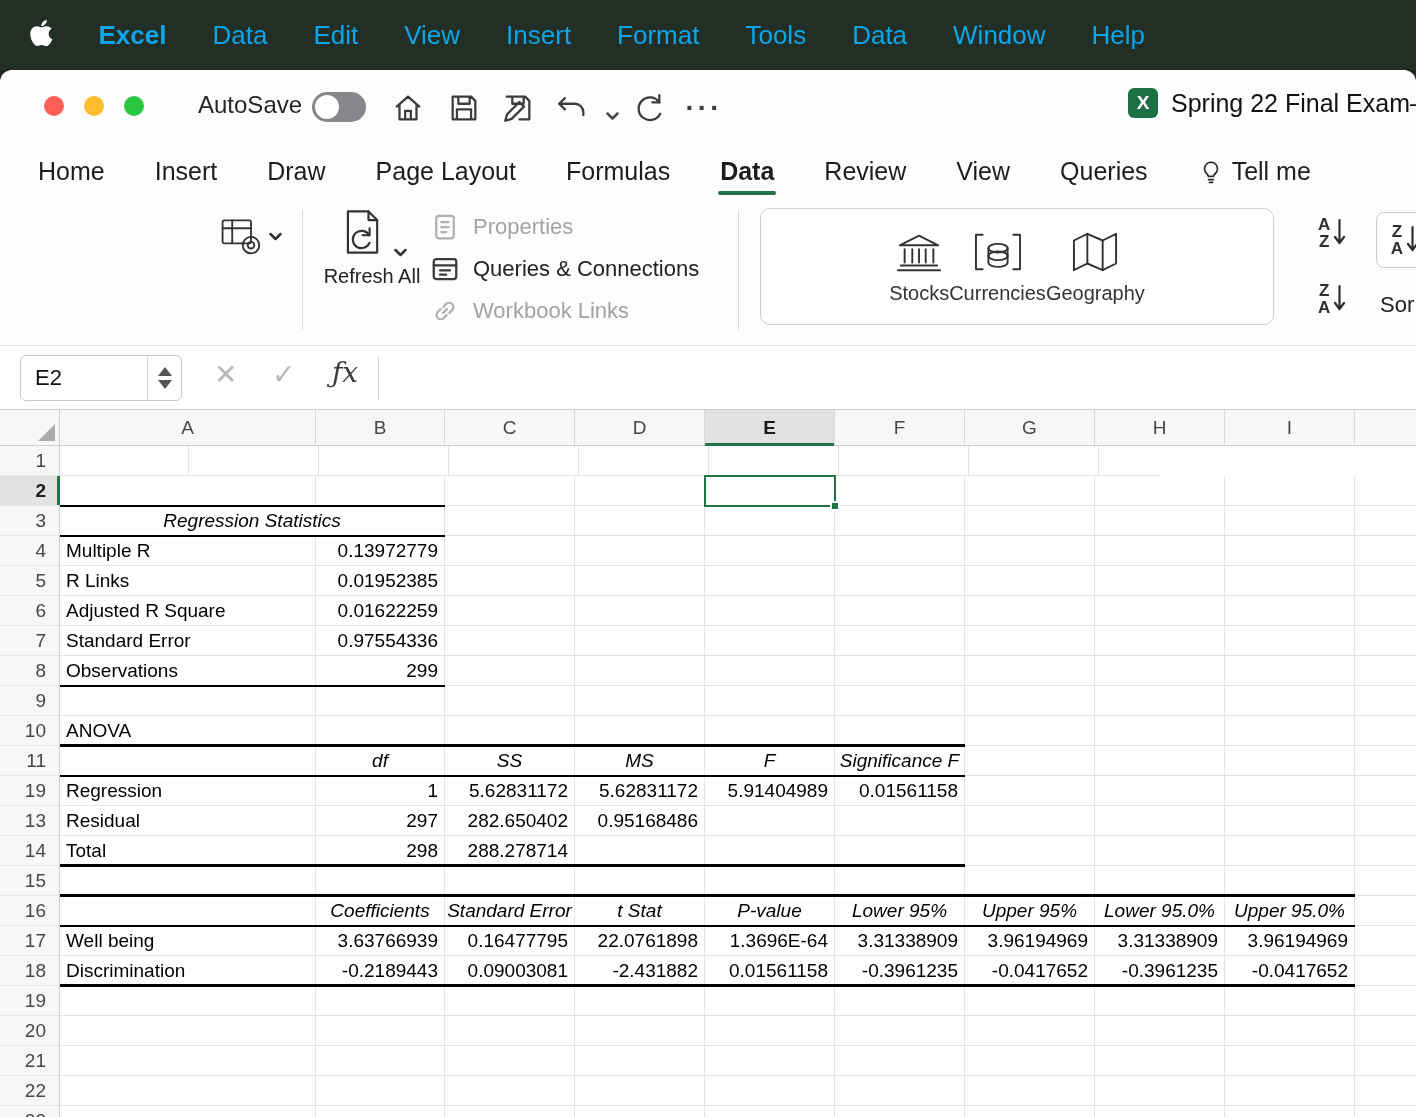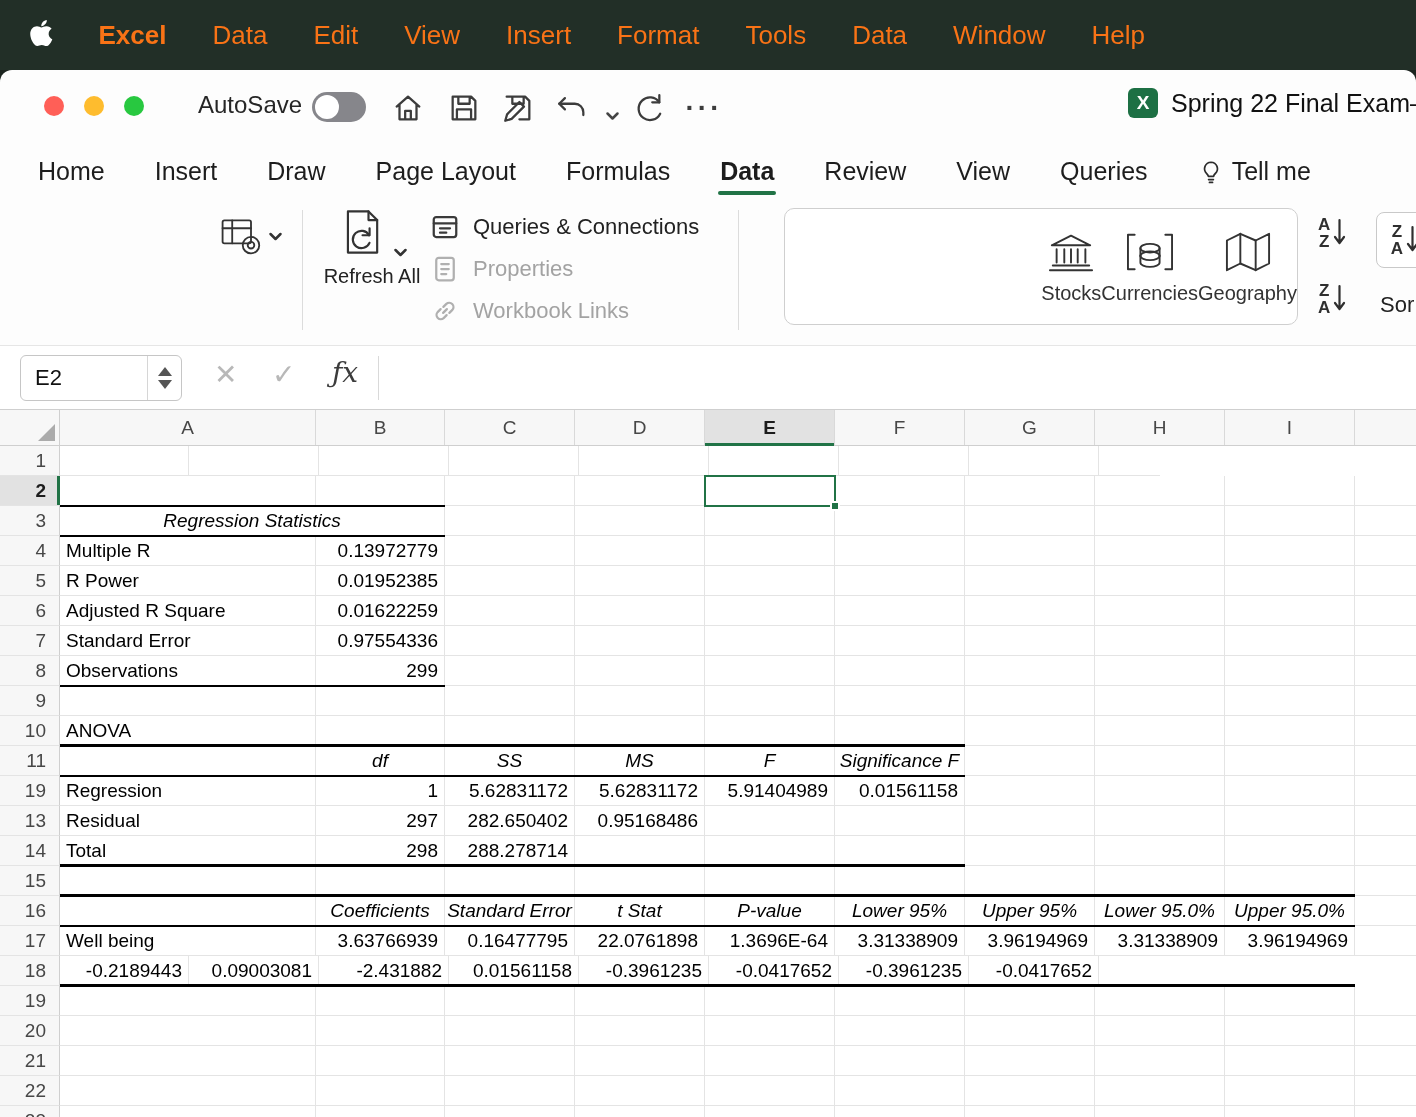--- a/index.html
+++ b/index.html
@@ -4,21 +4,21 @@
 <style>
   html,body{margin:0;padding:0;width:1416px;height:1117px;overflow:hidden;background:#1c241f;
     font-family:"Liberation Sans","DejaVu Sans",sans-serif;-webkit-font-smoothing:antialiased;}
   *{box-sizing:border-box;}
 
   
   .menubar{position:absolute;top:0;left:0;width:1416px;height:70px;background:#222f27;
     display:flex;align-items:center;gap:46px;padding-left:30px;z-index:20;}
   .apple-wrap{display:flex;align-items:center;}
   .apple-wrap svg{height:30px;width:auto;fill:#fff;}
-  .mi{color:#f97316;font-size:26px;font-weight:500;white-space:nowrap;cursor:default;}
+  .mi{color:#0ea5e9;font-size:26px;font-weight:500;white-space:nowrap;cursor:default;}
   .mi.app{font-weight:700;}
 
   
   .window{position:absolute;top:70px;left:0;width:1416px;height:1047px;background:#fdfdfd;
     border-radius:12px 12px 0 0;overflow:hidden;}
 
   
   .qatrow{position:absolute;top:0;left:0;width:100%;height:75px;}
   .tl{position:absolute;top:26px;width:20px;height:20px;border-radius:50%;}
   .tl.red{left:44px;background:#ff5f57;}
@@ -52,21 +52,21 @@
   .bigbtn svg.big{width:52px;height:52px;stroke:#333;fill:none;stroke-width:2;stroke-linecap:round;stroke-linejoin:round;}
   .biglabel{margin-top:6px;font-size:20px;line-height:25px;color:#222;text-align:center;}
   .smallbtn{position:absolute;display:flex;align-items:center;gap:6px;}
   .smallbtn svg.med{width:44px;height:44px;stroke:#333;fill:none;stroke-width:2;stroke-linecap:round;stroke-linejoin:round;}
   .qstack{position:absolute;left:430px;top:14px;display:flex;flex-direction:column;gap:12px;}
   .qitem{display:flex;align-items:center;gap:13px;font-size:22px;color:#222;}
   .qitem svg{width:30px;height:30px;stroke:#3a3a3a;fill:none;stroke-width:1.8;stroke-linecap:round;stroke-linejoin:round;}
   .qitem.disabled{color:#a3a3a3;}
   .qitem.disabled svg{stroke:#b0b0b0;}
   .databox{position:absolute;left:760px;top:10px;width:514px;height:117px;border:1.5px solid #cfcfcf;
-    border-radius:10px;background:#fff;display:flex;align-items:center;justify-content:flex-end;margin-left:24px;}
+    border-radius:10px;background:#fff;display:flex;align-items:center;justify-content:center;}
   .dtype{display:flex;flex-direction:column;align-items:center;gap:7px;}
   .dtype svg{width:54px;height:46px;stroke:#333;fill:none;stroke-width:2;stroke-linecap:round;stroke-linejoin:round;}
   .dtype .dlabel{font-size:20px;color:#333;}
   .g-sort{position:absolute;left:1306px;top:14px;width:140px;height:125px;}
   .sortglyph{display:flex;align-items:center;gap:3px;}
   .sletters{font-size:17px;line-height:17px;font-weight:700;color:#2f2f2f;text-align:center;}
   .sarrow{width:13px;height:34px;stroke:#2f2f2f;fill:none;stroke-width:2.2;stroke-linecap:round;stroke-linejoin:round;}
   .saz{position:absolute;left:12px;top:4px;}
   .sbox{position:absolute;left:70px;top:0;width:58px;height:56px;border:1.5px solid #c9c9c9;border-radius:8px;
     display:flex;align-items:center;justify-content:center;background:#fff;}
@@ -233,33 +233,33 @@
             <path d="M31 20.5v6.5h-6.5"></path>
           </svg>
           <svg class="big" style="width:15px;height:11px" viewBox="0 0 12 8">
             <path d="M2 2l4 4 4-4"></path>
           </svg>
         </span>
       <span class="biglabel">Refresh All</span>
     </div>
 
     <div class="qstack">
+      <div class="qitem disabled">
+        <svg viewBox="0 0 24 24">
+            <rect x="5" y="3" width="14" height="18" rx="2"></rect>
+            <path d="M9 8h6M9 12h6M9 16h4"></path>
+          </svg>
+        <span>Properties</span>
+      </div>
       <div class="qitem">
         <svg viewBox="0 0 24 24">
             <rect x="3" y="4" width="18" height="16" rx="2"></rect>
             <path d="M3 9h18M8 13h8M8 16.5h5"></path>
           </svg>
         <span>Queries &amp; Connections</span>
-      </div>
-      <div class="qitem disabled">
-        <svg viewBox="0 0 24 24">
-            <rect x="5" y="3" width="14" height="18" rx="2"></rect>
-            <path d="M9 8h6M9 12h6M9 16h4"></path>
-          </svg>
-        <span>Properties</span>
       </div>
       <div class="qitem disabled">
         <svg viewBox="0 0 24 24">
             <path d="M10.5 13.5l3-3"></path>
             <path d="M8.5 10.5l-2.4 2.4a3.4 3.4 0 004.8 4.8l2.4-2.4M15.5 13.5l2.4-2.4a3.4 3.4 0 00-4.8-4.8L10.7 8.7"></path>
           </svg>
         <span>Workbook Links</span>
       </div>
     </div>
 
@@ -393,21 +393,21 @@
         <div class="cell" style="width:130px"></div>
         <div class="cell" style="width:130px"></div>
         <div class="cell" style="width:130px"></div>
         <div class="cell" style="width:130px"></div>
         <div class="cell" style="width:130px"></div>
         <div class="cell" style="width:130px"></div>
         <div class="cell" style="width:61px;border-right:none"></div>
       </div>
       <div class="grow">
         <div class="rh">5</div>
-        <div class="cell" style="width:256px">R Power</div>
+        <div class="cell" style="width:256px">R Links</div>
         <div class="cell ar" style="width:129px">0.01952385</div>
         <div class="cell" style="width:130px"></div>
         <div class="cell" style="width:130px"></div>
         <div class="cell" style="width:130px"></div>
         <div class="cell" style="width:130px"></div>
         <div class="cell" style="width:130px"></div>
         <div class="cell" style="width:130px"></div>
         <div class="cell" style="width:130px"></div>
         <div class="cell" style="width:61px;border-right:none"></div>
       </div>
@@ -562,20 +562,21 @@
         <div class="cell ar" style="width:130px">22.0761898</div>
         <div class="cell ar" style="width:130px">1.3696E-64</div>
         <div class="cell ar" style="width:130px">3.31338909</div>
         <div class="cell ar" style="width:130px">3.96194969</div>
         <div class="cell ar" style="width:130px">3.31338909</div>
         <div class="cell ar" style="width:130px">3.96194969</div>
         <div class="cell" style="width:61px;border-right:none"></div>
       </div>
       <div class="grow">
         <div class="rh">18</div>
+        <div class="cell" style="width:256px">Discrimination</div>
         <div class="cell ar" style="width:129px">-0.2189443</div>
         <div class="cell ar" style="width:130px">0.09003081</div>
         <div class="cell ar" style="width:130px">-2.431882</div>
         <div class="cell ar" style="width:130px">0.01561158</div>
         <div class="cell ar" style="width:130px">-0.3961235</div>
         <div class="cell ar" style="width:130px">-0.0417652</div>
         <div class="cell ar" style="width:130px">-0.3961235</div>
         <div class="cell ar" style="width:130px">-0.0417652</div>
         <div class="cell" style="width:61px;border-right:none"></div>
       </div>

